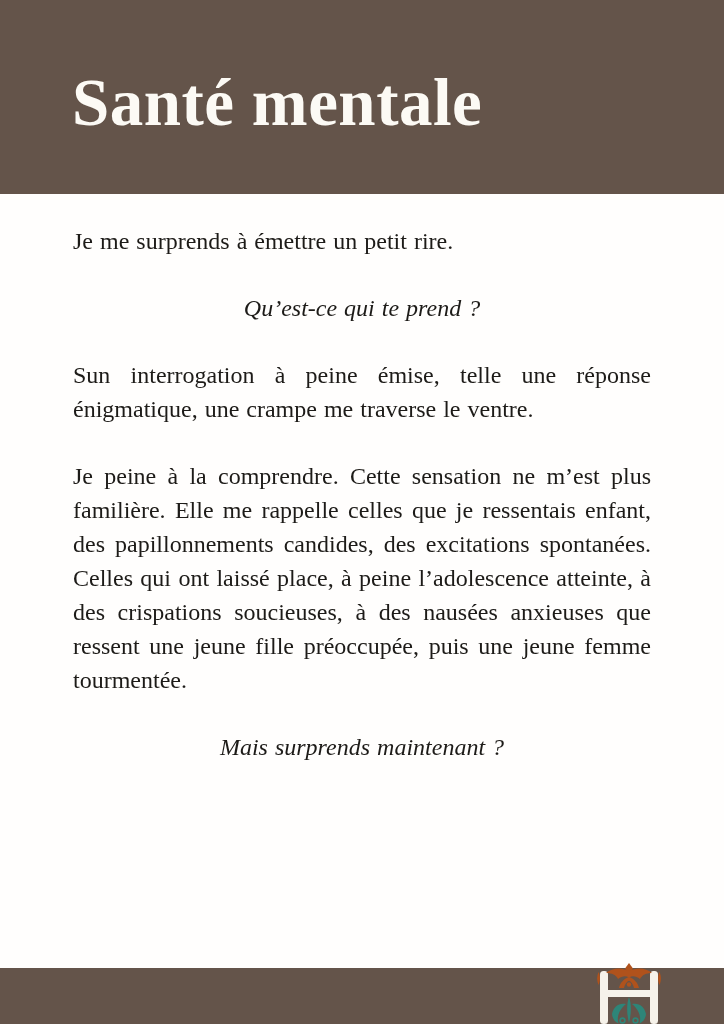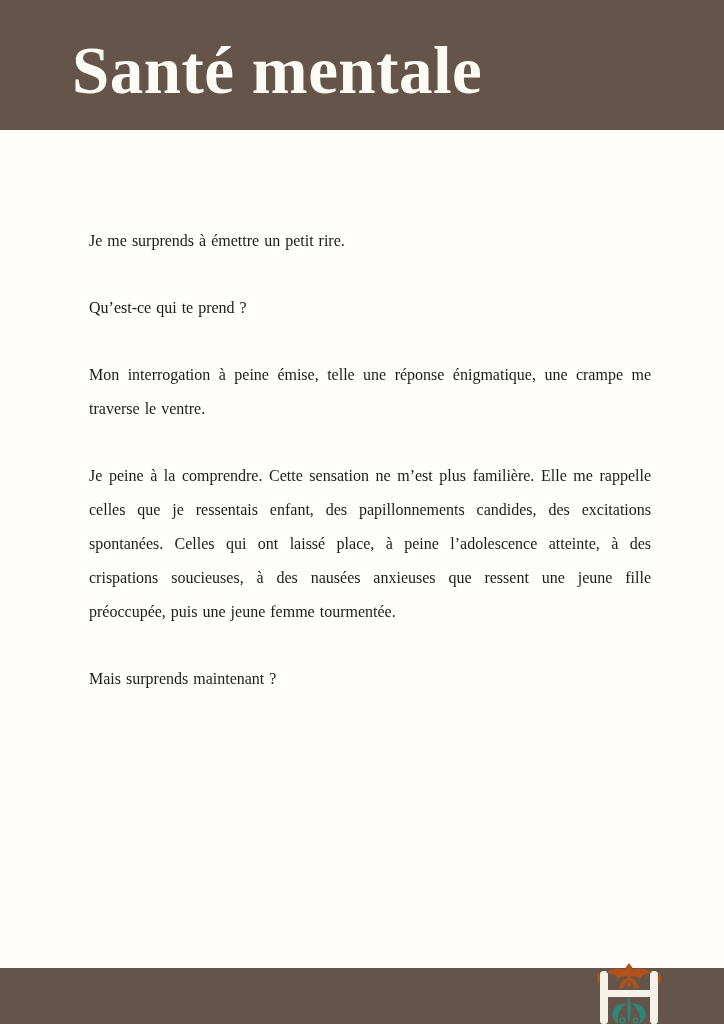--- a/index.html
+++ b/index.html
@@ -17,21 +17,21 @@
     overflow: hidden;
     font-family: "Liberation Serif", "DejaVu Serif", serif;
   }
 
   
   .masthead {
     position: absolute;
     top: 0;
     left: 0;
     width: 100%;
-    height: 130px;
+    height: 194px;
     background: #64544a;
     display: flex;
     align-items: center;
     box-sizing: border-box;
     padding: 10px 12px 0 72px;
   }
   .masthead h1 {
     margin: 0;
     font-size: 67px;
     line-height: 1;
@@ -44,30 +44,31 @@
   .content {
     position: absolute;
     top: 170px;
     left: 0;
     width: 100%;
     box-sizing: border-box;
     padding: 54px 73px 0 73px;
     color: #1d1b18;
   }
   .para {
-    margin: 0 0 33px 16px;
-    font-size: 16px;
+    margin: 0 0 33px 0;
+    font-size: 24px;
     line-height: 34px;
     word-spacing: 1px;
   }
   .para.normal {
     text-align: justify;
   }
   .para.voice {
-    text-align: left;
+    font-style: italic;
+    text-align: center;
   }
 
   
   .footer-bar {
     position: absolute;
     bottom: 0;
     left: 0;
     width: 100%;
     height: 56px;
     background: #64544a;
@@ -93,21 +94,21 @@
 
   <header class="masthead">
     <h1>Santé mentale</h1>
   </header>
 
   <main class="content">
     <p class="para normal">Je me surprends à émettre un petit rire.</p>
 
     <p class="para voice">Qu’est-ce qui te prend ?</p>
 
-    <p class="para normal">Mon interrogation à peine émise, telle une réponse énigmatique, une crampe me traverse le ventre.</p>
+    <p class="para normal">Sun interrogation à peine émise, telle une réponse énigmatique, une crampe me traverse le ventre.</p>
 
 
     <p class="para normal">Je peine à la comprendre. Cette sensation ne m’est plus familière. Elle me rappelle celles que je ressentais enfant, des papillonnements candides, des excitations spontanées. Celles qui ont laissé place, à peine l’adolescence atteinte, à des crispations soucieuses, à des nausées anxieuses que ressent une jeune fille préoccupée, puis une jeune femme tourmentée.</p>
 
     <p class="para voice">Mais surprends maintenant ?</p>
   </main>
 
   <footer class="footer-bar">
     <span class="ornament">
       <svg viewBox="0 0 64 62" xmlns="http://www.w3.org/2000/svg" aria-hidden="true">

